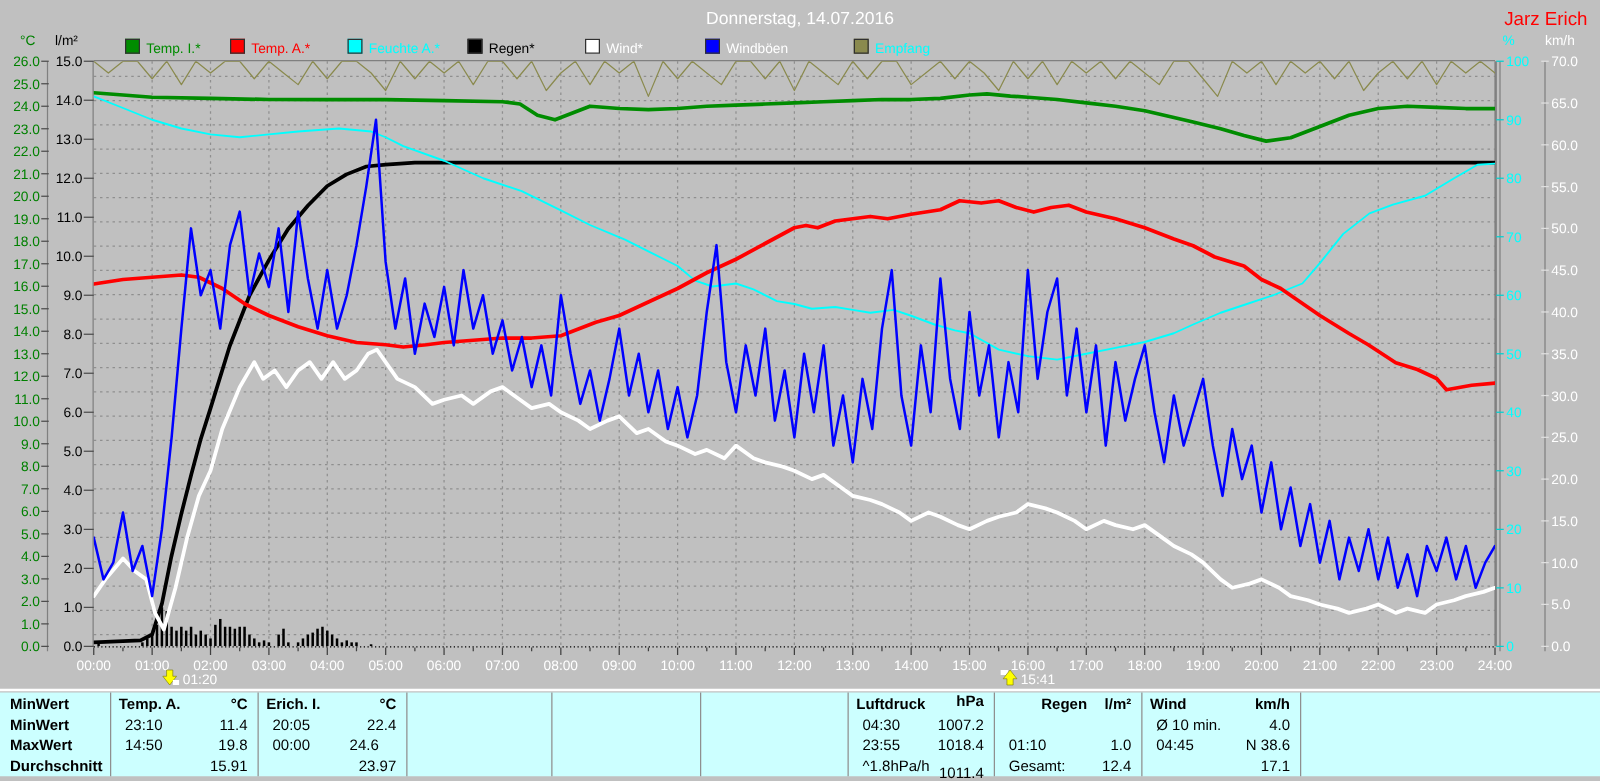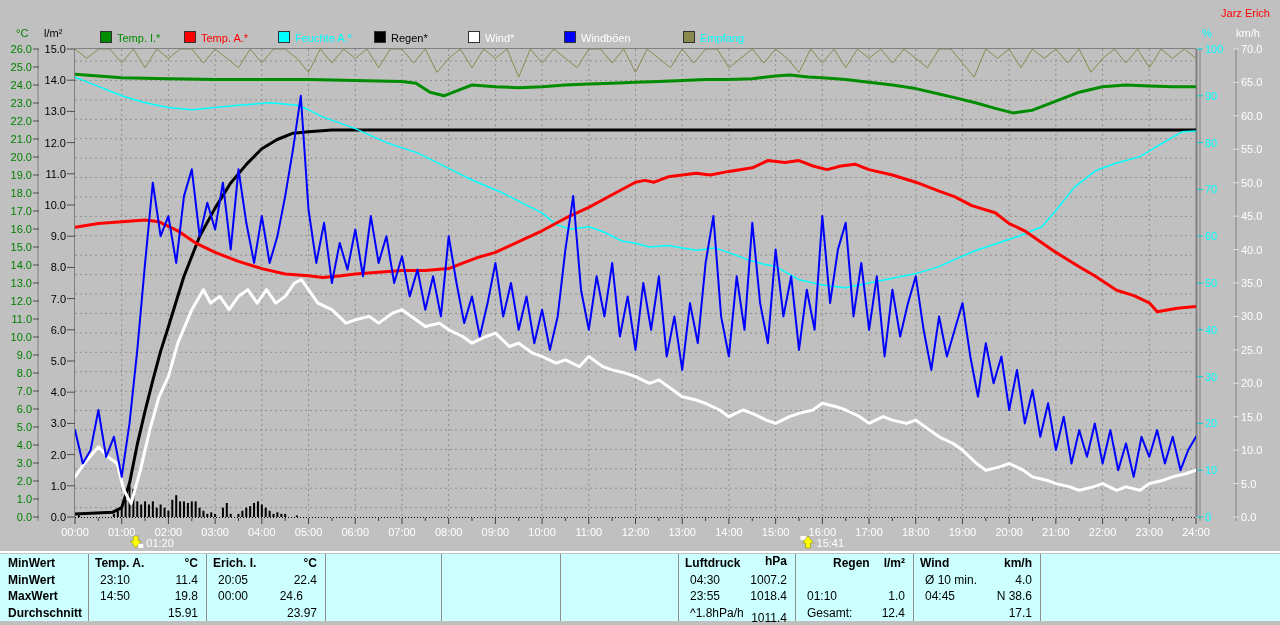--- a/index.html
+++ b/index.html
@@ -1,34 +1,35 @@
 <!DOCTYPE html>
 <html><head>
 <meta charset="utf-8">
 <style>
   html,body{margin:0;padding:0;background:#555;}
   .screen{position:relative;width:1280px;height:625px;background:#C0C0C0;overflow:hidden;
           font-family:"Liberation Sans",sans-serif;-webkit-user-select:none;}
   .title{position:absolute;top:6px;left:0;width:100%;text-align:center;color:#FFFFFF;font-size:14px;}
-  .watermark{position:absolute;top:7px;right:10px;color:#FF0000;font-size:11px;}
+  .watermark{position:absolute;top:7px;right:10px;color:#FF0000;font-size:15px;}
   .axis-head{position:absolute;top:27px;font-size:11px;}
   .legend-item{position:absolute;top:31px;height:14px;font-size:11px;white-space:nowrap;}
   .legend-item .sq{display:inline-block;width:10px;height:10px;border:1px solid #303030;
                    vertical-align:-1px;margin-right:5px;}
   svg{position:absolute;top:0;left:0;}
   .wtable{position:absolute;left:0;top:554px;width:1280px;height:67px;background:#CCFFFF;font-size:12px;color:#000;}
   .wtable-topline{position:absolute;left:0;top:551px;width:1280px;height:2px;background:#FFFFFF;}
   .tdiv{position:absolute;top:0;width:1px;height:67px;background:#8F8F8F;}
   .tcell{position:absolute;white-space:nowrap;}
   .bold{font-weight:bold;}
 </style>
 </head>
 <body>
 
 <div class="screen">
+  <div class="title">Donnerstag, 14.07.2016</div>
   <div class="watermark">Jarz Erich</div>
 
   <div class="axis-head" style="left:16px;color:#008000;">°C</div>
   <div class="axis-head" style="left:44px;color:#000000;">l/m²</div>
   <div class="axis-head" style="left:1202px;color:#00FFFF;">%</div>
   <div class="axis-head" style="left:1236px;color:#FFFFFF;">km/h</div>
 
   <div id="legend">
       <div class="legend-item" style="left: 88px; color: rgb(0, 140, 0); padding-left: 12px;"><span class="sq" style="background: rgb(0, 140, 0);"></span><span>Temp. I.*</span></div>
       <div class="legend-item" style="left: 184px; color: rgb(255, 0, 0);"><span class="sq" style="background: rgb(255, 0, 0);"></span><span>Temp. A.*</span></div>

